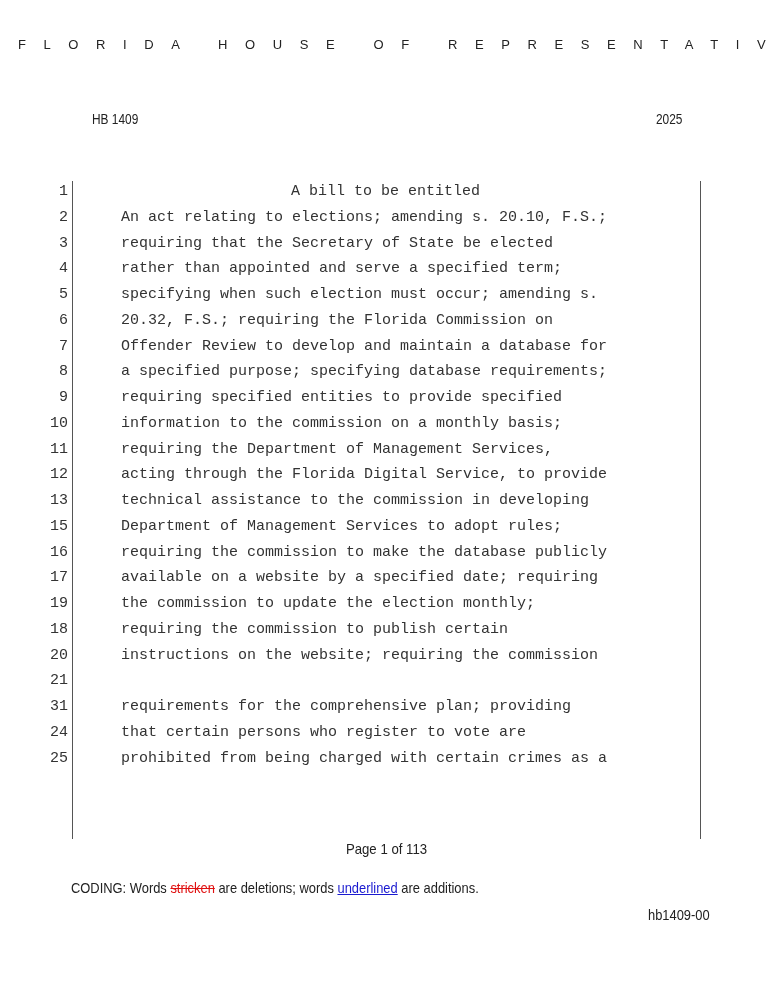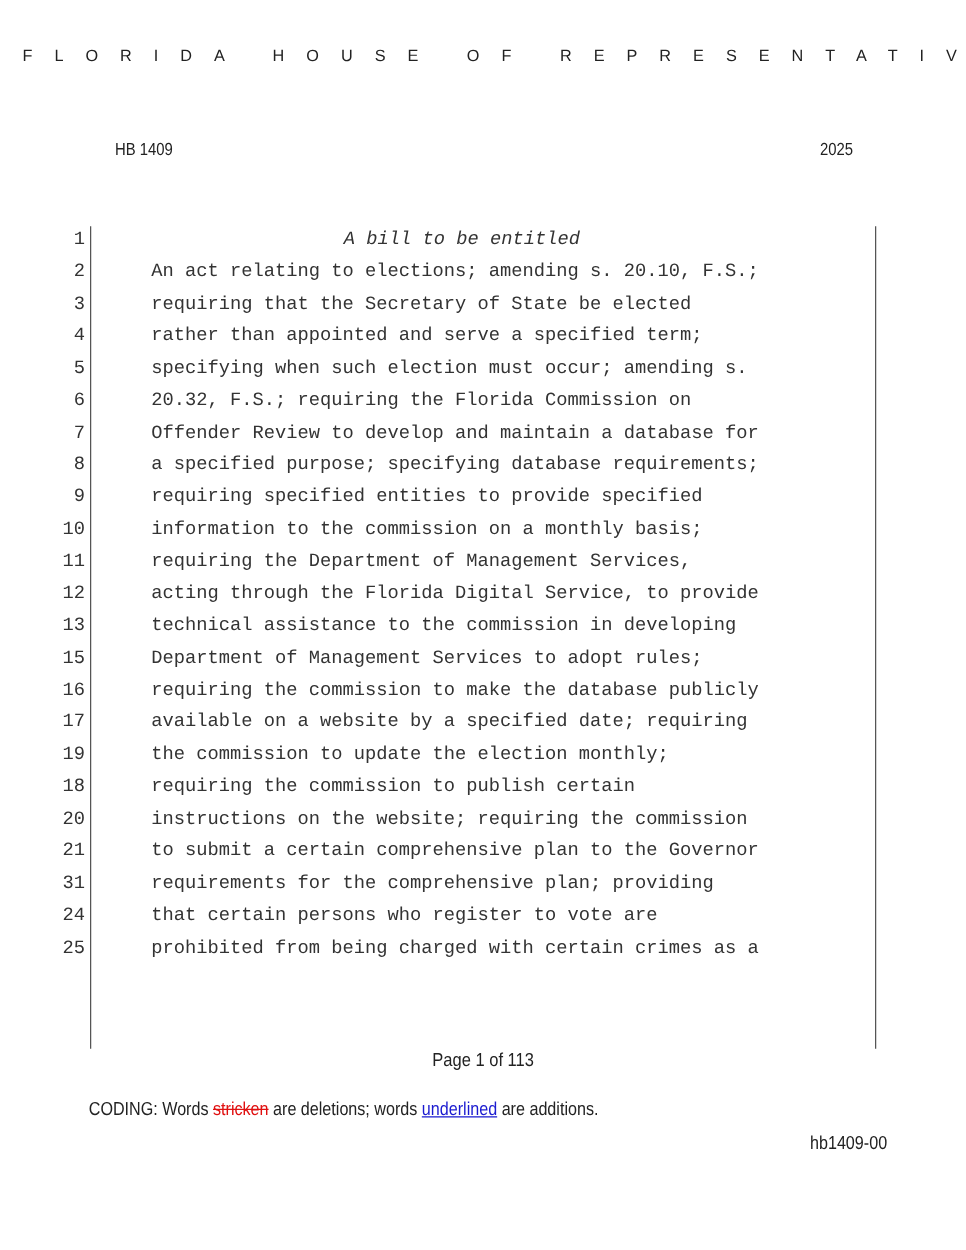--- a/index.html
+++ b/index.html
@@ -6,21 +6,21 @@
   body { width: 773px; height: 1000px; position: relative; overflow: hidden; font-family: "Liberation Sans", sans-serif; color: #222; }
   .banner { position: absolute; top: 37px; left: 0; width: 773px; text-align: center; font-family: "Liberation Sans", sans-serif; font-size: 13px; letter-spacing: 17.6px; color: #222; white-space: nowrap; padding-left: 18px; box-sizing: border-box; }
   .bill-id { position: absolute; top: 111px; left: 92px; font-size: 14px; transform: scaleX(0.85); transform-origin: left; }
   .bill-year { position: absolute; top: 111px; left: 656px; font-size: 14px; transform: scaleX(0.85); transform-origin: left; }
   .border-left { position: absolute; left: 72px; top: 181px; width: 1px; height: 658px; background: #555; }
   .border-right { position: absolute; left: 700px; top: 181px; width: 1px; height: 658px; background: #555; }
   .lines { position: absolute; top: 179px; left: 0; width: 773px; }
   .line { position: relative; height: 25.75px; line-height: 25.75px; font-family: "Liberation Mono", monospace; font-size: 15px; color: #333; white-space: pre; }
   .line .num { position: absolute; right: 705px; width: 40px; text-align: right; }
   .line .txt { position: absolute; left: 121px; }
-  .line .txt.center { left: 275px; font-style: italic; }
+  .line .txt.center { left: 291px; }
   .page-num { position: absolute; top: 840px; left: 0; width: 773px; text-align: center; font-size: 15px; transform: scaleX(0.88); }
   .coding { position: absolute; top: 879px; left: 71px; font-size: 15px; transform: scaleX(0.86); transform-origin: left; white-space: nowrap; }
   .coding .struck { color: #e01010; text-decoration: line-through; }
   .coding .added { color: #1a1ad0; text-decoration: underline; }
   .doc-code { position: absolute; top: 906px; left: 648px; font-size: 15px; transform: scaleX(0.86); transform-origin: left; }
 </style>
 </head>
 <body>
 
 <div>
@@ -44,21 +44,21 @@
       <div class="line"><span class="num">10</span><span class="txt">information to the commission on a monthly basis;</span></div>
       <div class="line"><span class="num">11</span><span class="txt">requiring the Department of Management Services,</span></div>
       <div class="line"><span class="num">12</span><span class="txt">acting through the Florida Digital Service, to provide</span></div>
       <div class="line"><span class="num">13</span><span class="txt">technical assistance to the commission in developing</span></div>
       <div class="line"><span class="num">15</span><span class="txt">Department of Management Services to adopt rules;</span></div>
       <div class="line"><span class="num">16</span><span class="txt">requiring the commission to make the database publicly</span></div>
       <div class="line"><span class="num">17</span><span class="txt">available on a website by a specified date; requiring</span></div>
       <div class="line"><span class="num">19</span><span class="txt">the commission to update the election monthly;</span></div>
       <div class="line"><span class="num">18</span><span class="txt">requiring the commission to publish certain</span></div>
       <div class="line"><span class="num">20</span><span class="txt">instructions on the website; requiring the commission</span></div>
-      <div class="line"><span class="num">21</span><span class="txt">to submit a certain comprehensive plan to the Governor</span></div>
+      <div class="line"><span class="num">21</span></div>
       <div class="line"><span class="num">31</span><span class="txt">requirements for the comprehensive plan; providing</span></div>
       <div class="line"><span class="num">24</span><span class="txt">that certain persons who register to vote are</span></div>
       <div class="line"><span class="num">25</span><span class="txt">prohibited from being charged with certain crimes as a</span></div>
     </div>
 
   <div class="page-num">Page 1 of 113</div>
 
   <div class="coding">
     <span>CODING: Words </span><span class="struck">stricken</span><span> are deletions; words </span><span class="added">underlined</span><span> are additions.</span>
   </div>

